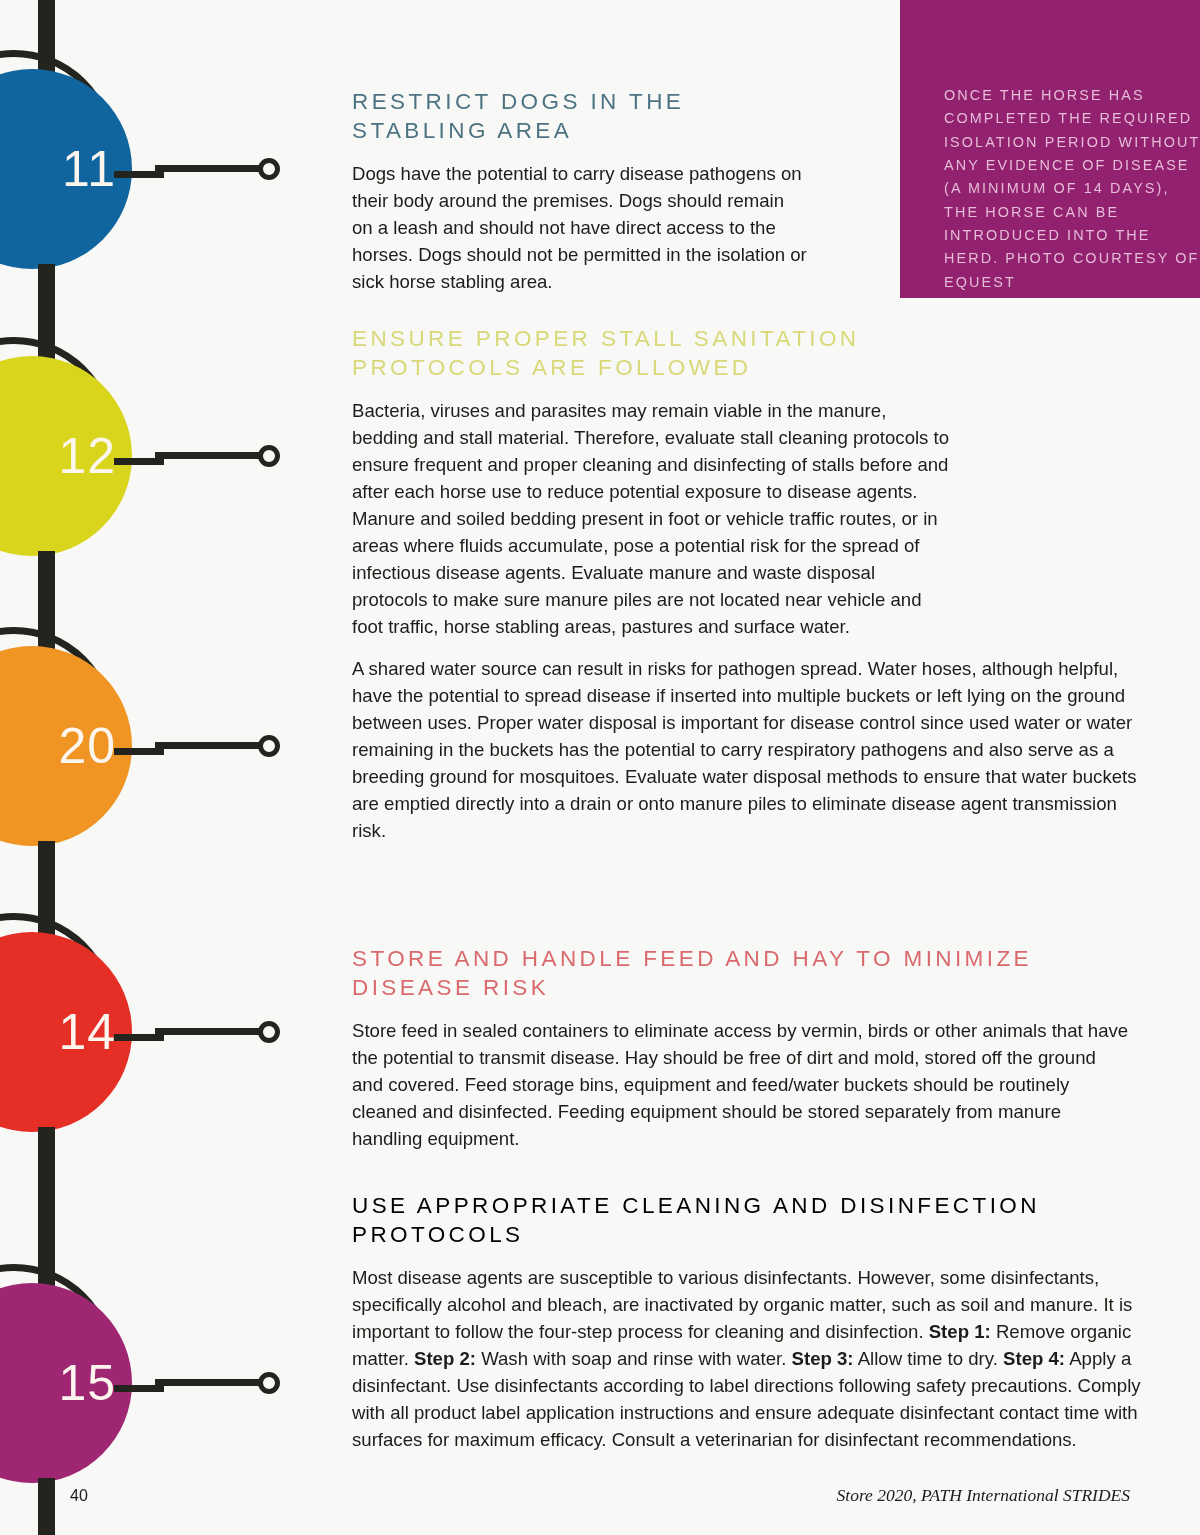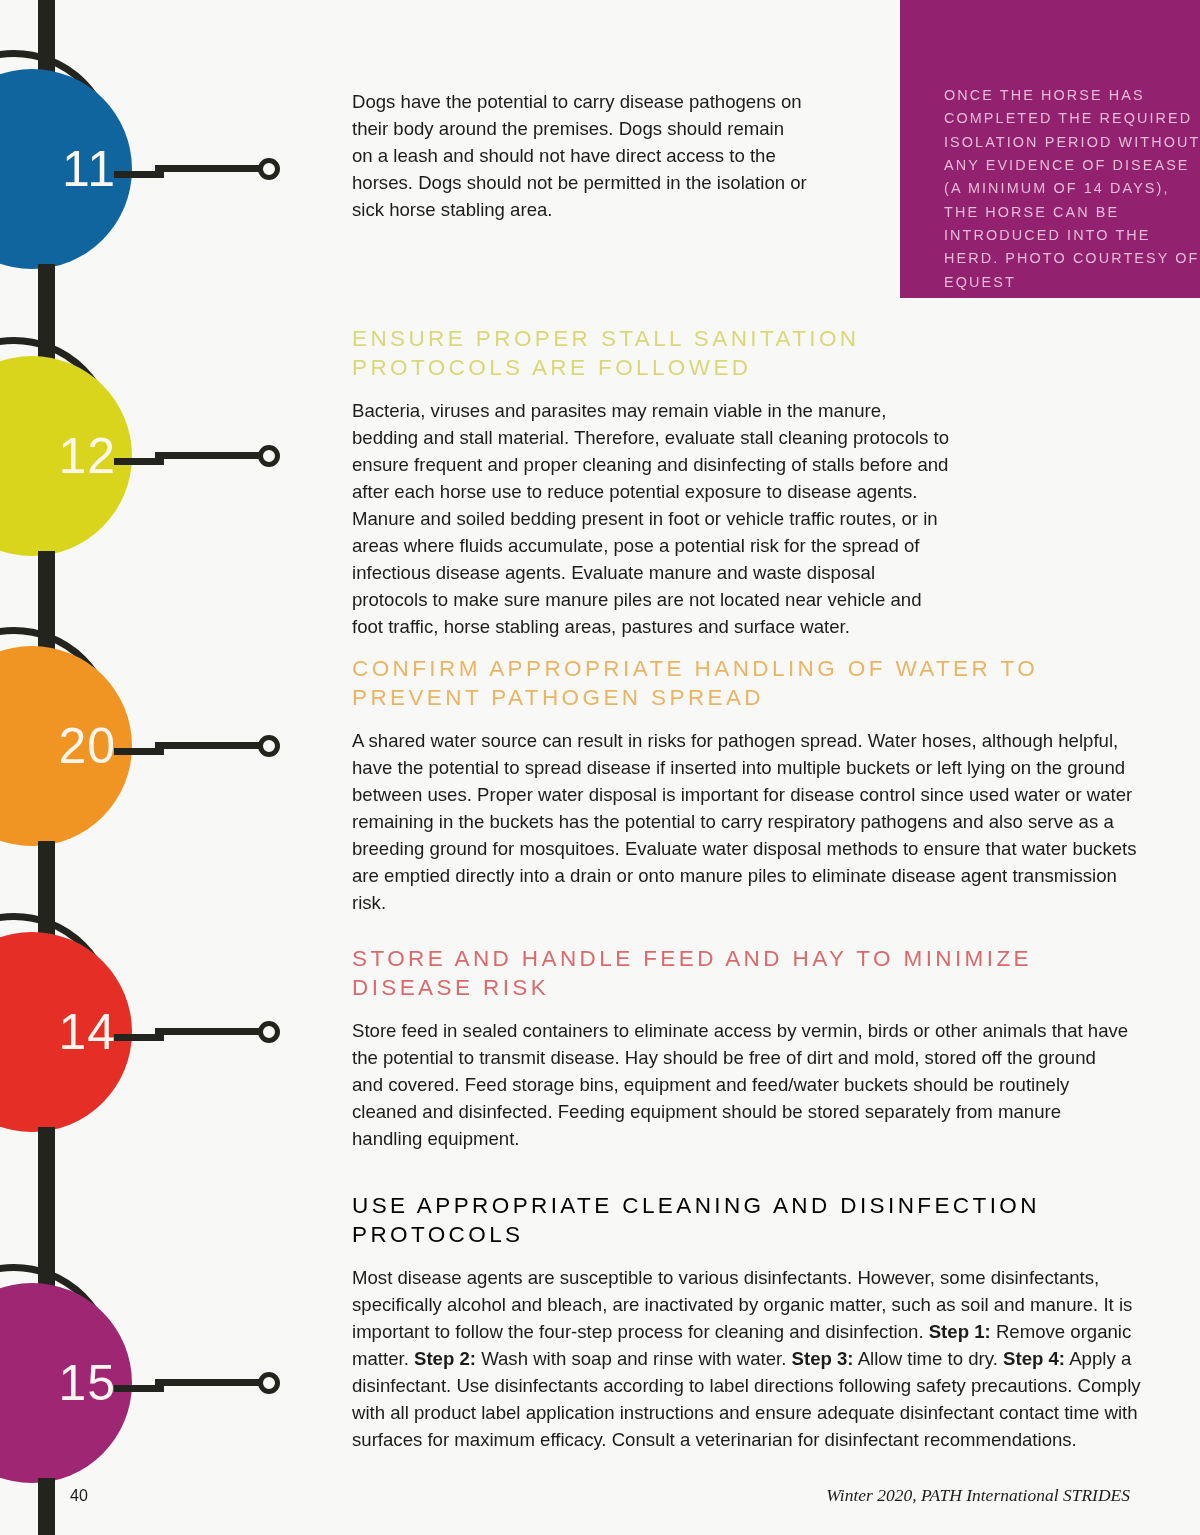--- a/index.html
+++ b/index.html
@@ -246,36 +246,36 @@
         </div>
       </div>
   </div>
 
   <div class="caption-panel">
     <p class="caption-text">ONCE THE HORSE HAS COMPLETED THE REQUIRED ISOLATION PERIOD WITHOUT ANY EVIDENCE OF DISEASE (A MINIMUM OF 14 DAYS), THE HORSE CAN BE INTRODUCED INTO THE HERD. PHOTO COURTESY OF EQUEST</p>
   </div>
 
   <div class="content" id="content-host">
       <div class="section" style="top: 88px; width: 455px;">
+        <h2 class="sec-head" style="color: rgb(77, 115, 131);">RESTRICT DOGS IN THE STABLING AREA</h2>
         <p class="sec-body">Dogs have the potential to carry disease pathogens on their body around the premises. Dogs should remain on a leash and should not have direct access to the horses. Dogs should not be permitted in the isolation or sick horse stabling area.</p>
       </div>
       <div class="section" style="top: 325px; width: 600px;">
         <h2 class="sec-head" style="color: rgb(217, 216, 120);">ENSURE PROPER STALL SANITATION PROTOCOLS ARE FOLLOWED</h2>
         <p class="sec-body">Bacteria, viruses and parasites may remain viable in the manure, bedding and stall material. Therefore, evaluate stall cleaning protocols to ensure frequent and proper cleaning and disinfecting of stalls before and after each horse use to reduce potential exposure to disease agents. Manure and soiled bedding present in foot or vehicle traffic routes, or in areas where fluids accumulate, pose a potential risk for the spread of infectious disease agents.  Evaluate manure and waste disposal protocols to make sure manure piles are not located near vehicle and foot traffic, horse stabling areas, pastures and surface water.</p>
       </div>
       <div class="section" style="top: 655px; width: 800px;">
-        <h2 class="sec-head" style="color: rgb(234, 180, 100);">CONFIRM APPROPRIATE HANDLING OF WATER TO PREVENT PATHOGEN SPREAD</h2>
         <p class="sec-body">A shared water source can result in risks for pathogen spread. Water hoses, although helpful, have the potential to spread disease if inserted into multiple buckets or left lying on the ground between uses. Proper water disposal is important for disease control since used water or water remaining in the buckets has the potential to carry respiratory pathogens and also serve as a breeding ground for mosquitoes. Evaluate water disposal methods to ensure that water buckets are emptied directly into a drain or onto manure piles to eliminate disease agent transmission risk.</p>
       </div>
       <div class="section" style="top: 945px; width: 780px;">
         <h2 class="sec-head" style="color: rgb(217, 105, 108);">STORE AND HANDLE FEED AND HAY TO MINIMIZE DISEASE RISK</h2>
         <p class="sec-body">Store feed in sealed containers to eliminate access by vermin, birds or other animals that have the potential to transmit disease. Hay should be free of dirt and mold, stored off the ground and covered. Feed storage bins, equipment and feed/water buckets should be routinely cleaned and disinfected. Feeding equipment should be stored separately from manure handling equipment.</p>
       </div>
       <div class="section" style="top: 1192px; width: 800px;">
         <h2 class="sec-head" style="color: #000000;">USE APPROPRIATE CLEANING AND DISINFECTION PROTOCOLS</h2>
         <p class="sec-body"><span>Most disease agents are susceptible to various disinfectants. However, some disinfectants, specifically alcohol and bleach, are inactivated by organic matter, such as soil and manure. It is important to follow the four-step process for cleaning and disinfection. </span><b>Step 1:</b><span> Remove organic matter. </span><b>Step 2:</b><span> Wash with soap and rinse with water.  </span><b>Step 3:</b><span> Allow time to dry.  </span><b>Step 4:</b><span> Apply a disinfectant. Use disinfectants according to label directions following safety precautions. Comply with all product label application instructions and ensure adequate disinfectant contact time with surfaces for maximum efficacy. Consult a veterinarian for disinfectant recommendations.</span></p>
       </div>
     </div>
 
   <div class="footer-page-num">40</div>
-  <div class="footer-credit">Winter 2020, PATH International STRIDES</div>
+  <div class="footer-credit">Store 2020, PATH International STRIDES</div>
 
 </div>
 
 </body></html>

